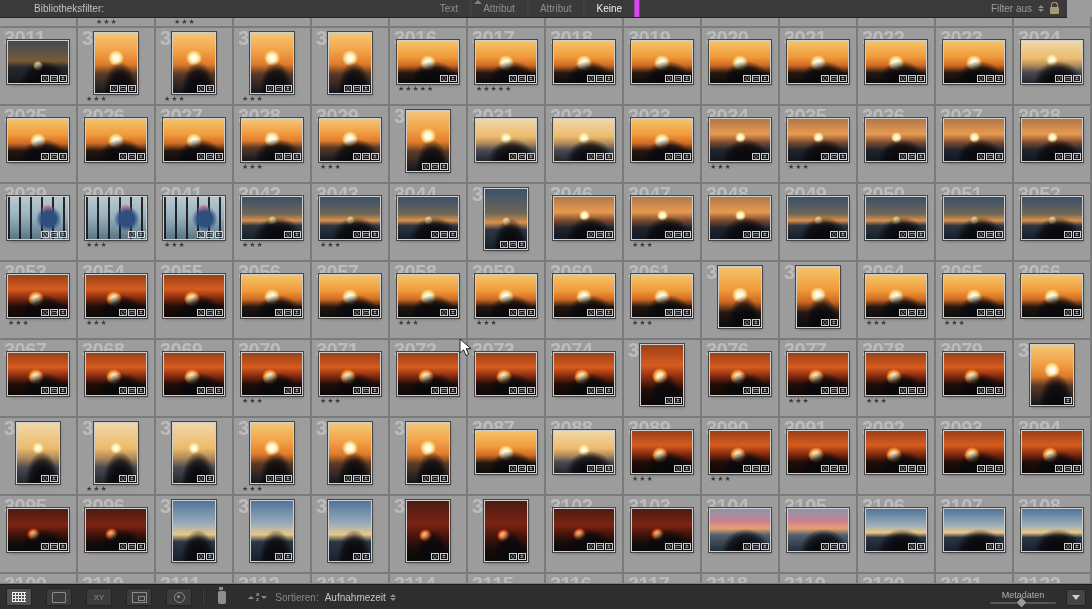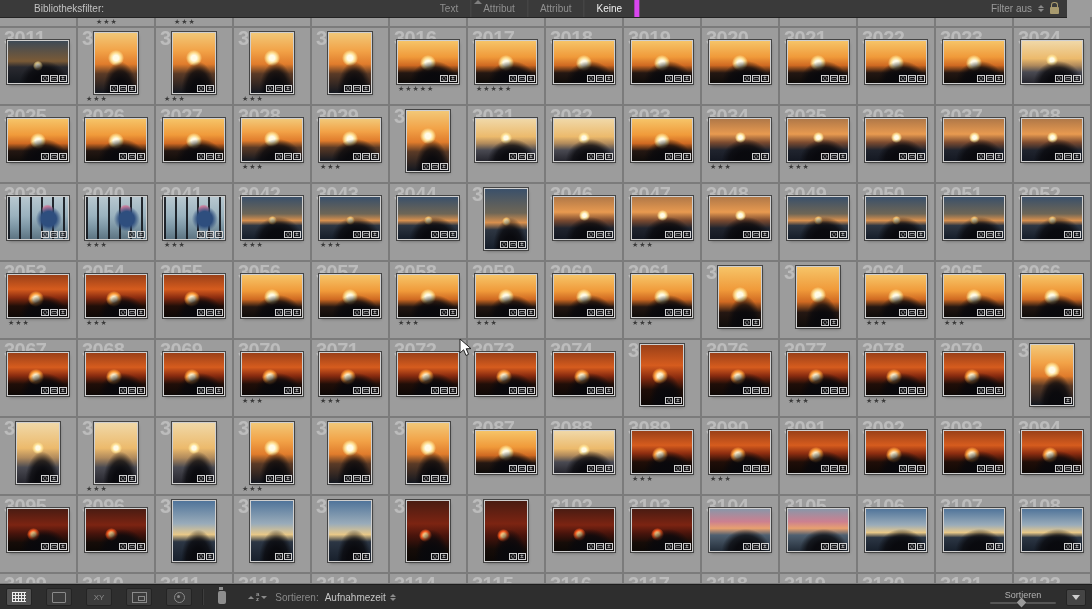--- a/index.html
+++ b/index.html
@@ -1420,21 +1420,21 @@
   <span class="sort-label">Sortieren:</span>
   <span class="sort-value">
     <span>Aufnahmezeit</span>
     <span class="ud">
         <i class="up"></i>
         <i class="dn"></i>
       </span>
   </span>
   <div class="tb-right">
     <div class="thumbctl">
-      <span class="lbl">Sortieren</span>
+      <span class="lbl">Metadaten</span>
       <span class="slider">
           <span class="knob"></span>
         </span>
     </div>
     <span class="ddbtn">
         <i></i>
       </span>
   </div>
 </div>
 

